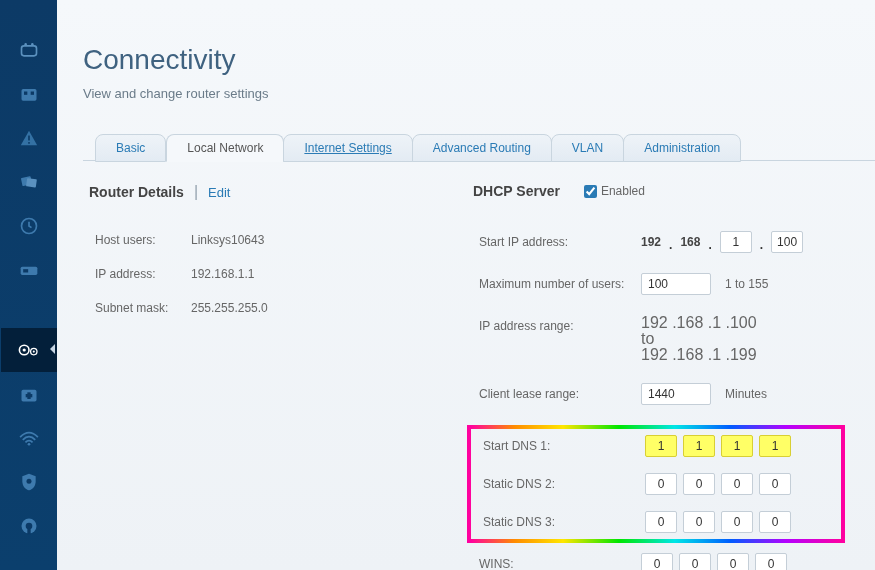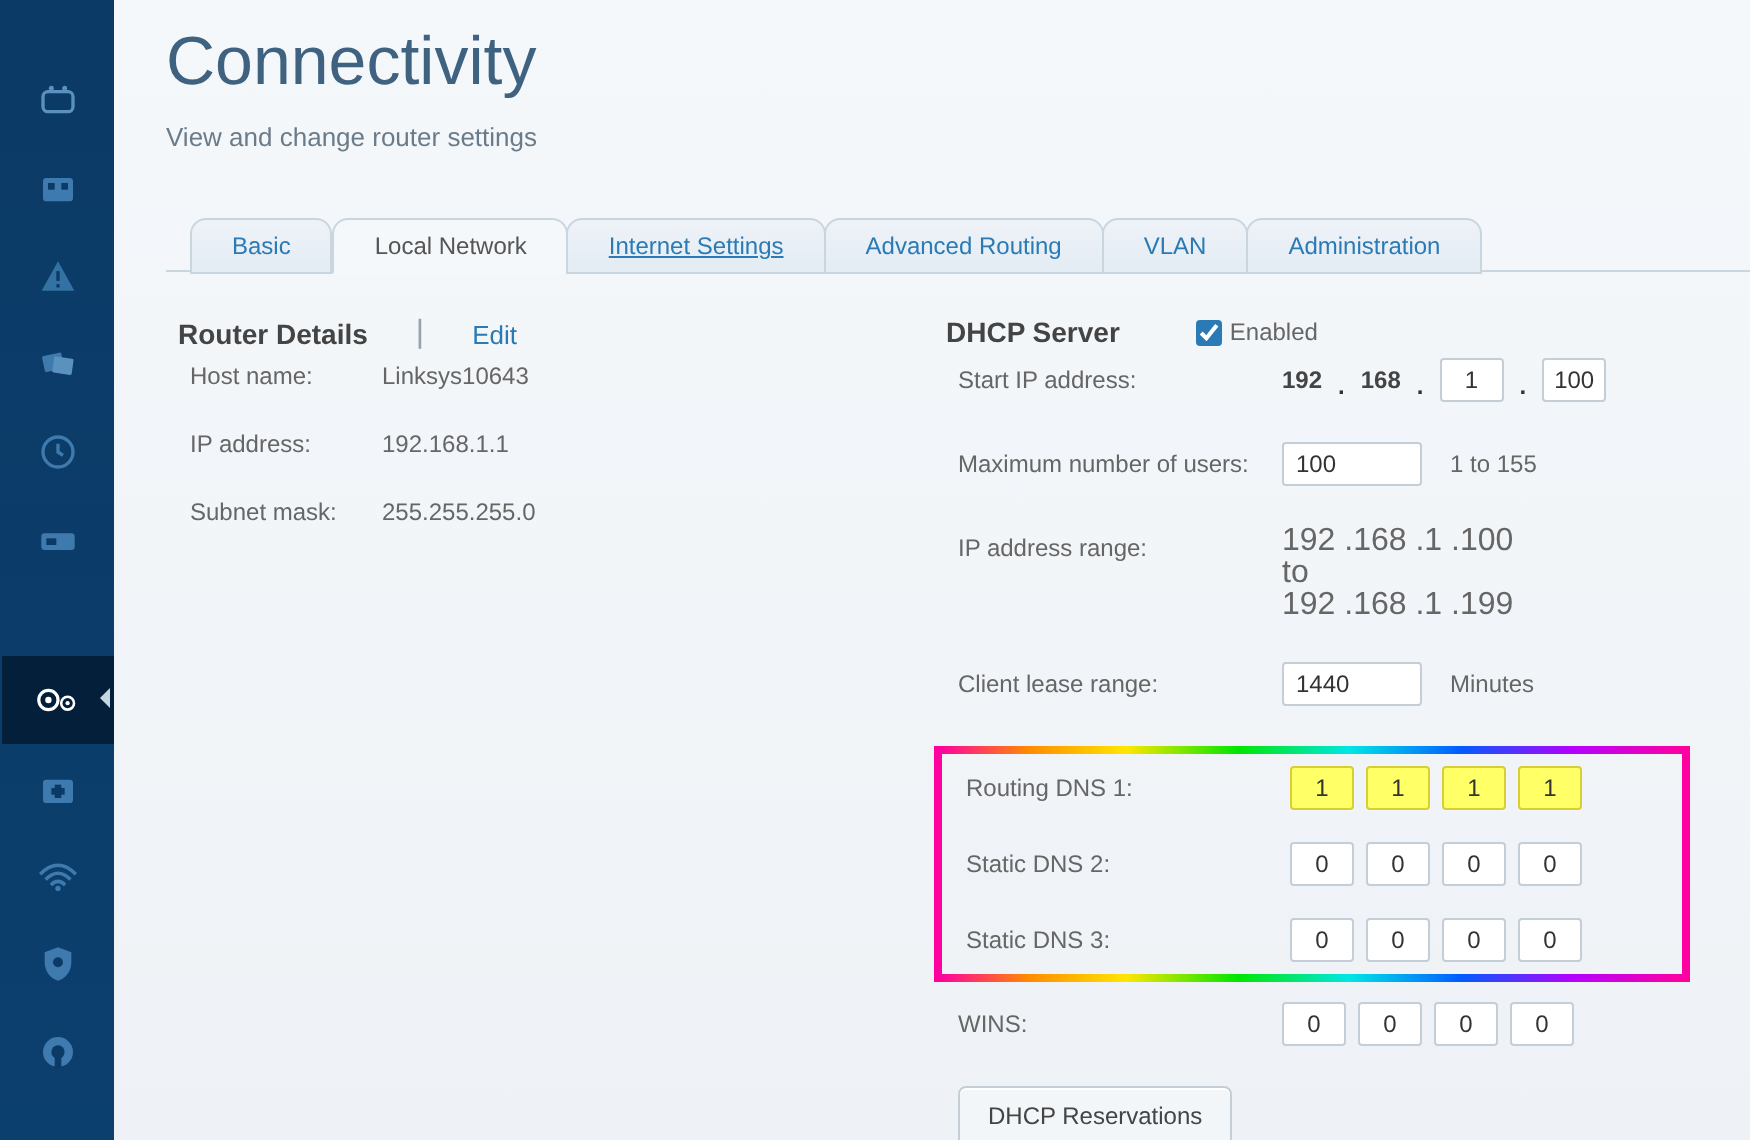--- a/index.html
+++ b/index.html
@@ -7,32 +7,32 @@
   .app { display:flex; width:100%; height:100%; }
   .sidebar { width:57px; background:linear-gradient(#0c3a66,#0b3f6d); display:flex; flex-direction:column; align-items:center; padding-top:28px; gap:0; }
   .side-icon { width:56px; height:44px; display:flex; align-items:center; justify-content:center; cursor:pointer; position:relative; }
   .side-icon.active { background:#031f3a; }
   .side-icon svg { opacity:0.8; }
   .side-icon.active svg { opacity:1; }
   .side-spacer1 { height:36px; }
   .chev { position:absolute; right:2px; top:16px; width:0; height:0; border-top:5px solid transparent; border-bottom:5px solid transparent; border-right:5px solid #c7d6e4; }
 
   .main { flex:1; background:linear-gradient(#f5f8fb, #eef2f6); padding-left:26px; padding-top:12px; }
-  .title { font-size:34px; font-weight:400; color:#3f6280; }
+  .title { font-size:28px; font-weight:400; color:#3f6280;margin-top:32px; }
   .subtitle { font-size:13px; color:#6a7b89; margin-top:10px; }
   .tabbar { margin-top:32px; display:flex; gap:0; border-bottom:1px solid #c9d5df; height:28px; padding-left:12px; }
   .tab { font-size:12px; padding:6px 20px 0 20px; color:#2a7bb5; cursor:pointer; border:1px solid transparent; border-top-left-radius:8px; border-top-right-radius:8px; position:relative; top:1px; height:28px;}
   .tab.active { background:#f5f8fb; border-color:#c9d5df; border-bottom-color:#f5f8fb; color:#555; }
   .tab.gb { background: linear-gradient(#eef3f8,#e3ebf3); border:1px solid #c9d5df; border-bottom:1px solid #c9d5df;}
   .tab.gb:not(:first-child){ margin-left:-1px;}
   .tab.active + .tab.gb { border-left:1px solid #c9d5df;text-decoration:underline;}
   .twocol { display:flex; margin-top:22px; }
   .colL { width:390px; padding-left:6px; }
   .colR { flex:1; padding-right:30px; }
-  .section-row { display:flex; align-items:center; gap:24px; margin-bottom:5px; }
+  .section-row { display:flex; align-items:center; gap:10px; margin-bottom:32px; }
   .section-head { font-size:14px; font-weight:700; color:#444; }
   .pipe { color:#95a3af; }
   .editlink { color:#2a7bb5; font-size:13px; cursor:pointer; }
   .enabled-wrap { display:flex; align-items:flex-end; gap:4px; margin-left:14px; font-size:12px; color:#666;}
   .enabled-wrap input[type=checkbox]{ accent-color:#2a7bb5; width:13px; height:13px;}
   .field { display:flex; align-items:flex-start; gap:14px; font-size:12px; color:#666; margin-bottom:20px; padding-left:6px;}
   .field .lbl { width:82px; }
   .colR .field .lbl { width:148px; padding-top:4px;}
   .ipro { display:flex; align-items:center; gap:8px; }
   .ipro .static { color:#444;font-weight:bold; }
@@ -149,21 +149,21 @@
 
     <div class="twocol">
 
       <div class="colL">
         <div class="section-row">
           <span class="section-head">Router Details</span>
           <span class="pipe">|</span>
           <span class="editlink">Edit</span>
         </div>
         <div class="field">
-          <span class="lbl">Host name:</span>
+          <span class="lbl">Host users:</span>
           <span>Linksys10643</span>
         </div>
         <div class="field">
           <span class="lbl">IP address:</span>
           <span>192.168.1.1</span>
         </div>
         <div class="field">
           <span class="lbl">Subnet mask:</span>
           <span>255.255.255.0</span>
         </div>
@@ -207,21 +207,21 @@
         </div>
 
         <div class="field">
           <span class="lbl">Client lease range:</span>
           <input class="txtin" value="1440" style="">
           <span class="after">Minutes</span>
         </div>
 
         <div class="rainbow-box">
           <div class="field">
-            <span class="lbl">Routing DNS 1:</span>
+            <span class="lbl">Start DNS 1:</span>
             <span class="iprow">
               <input class="octet hl" value="1" style="">
               <input class="octet hl" value="1" style="">
               <input class="octet hl" value="1" style="">
               <input class="octet hl" value="1" style="">
             </span>
           </div>
           <div class="field">
             <span class="lbl">Static DNS 2:</span>
             <span class="iprow">

